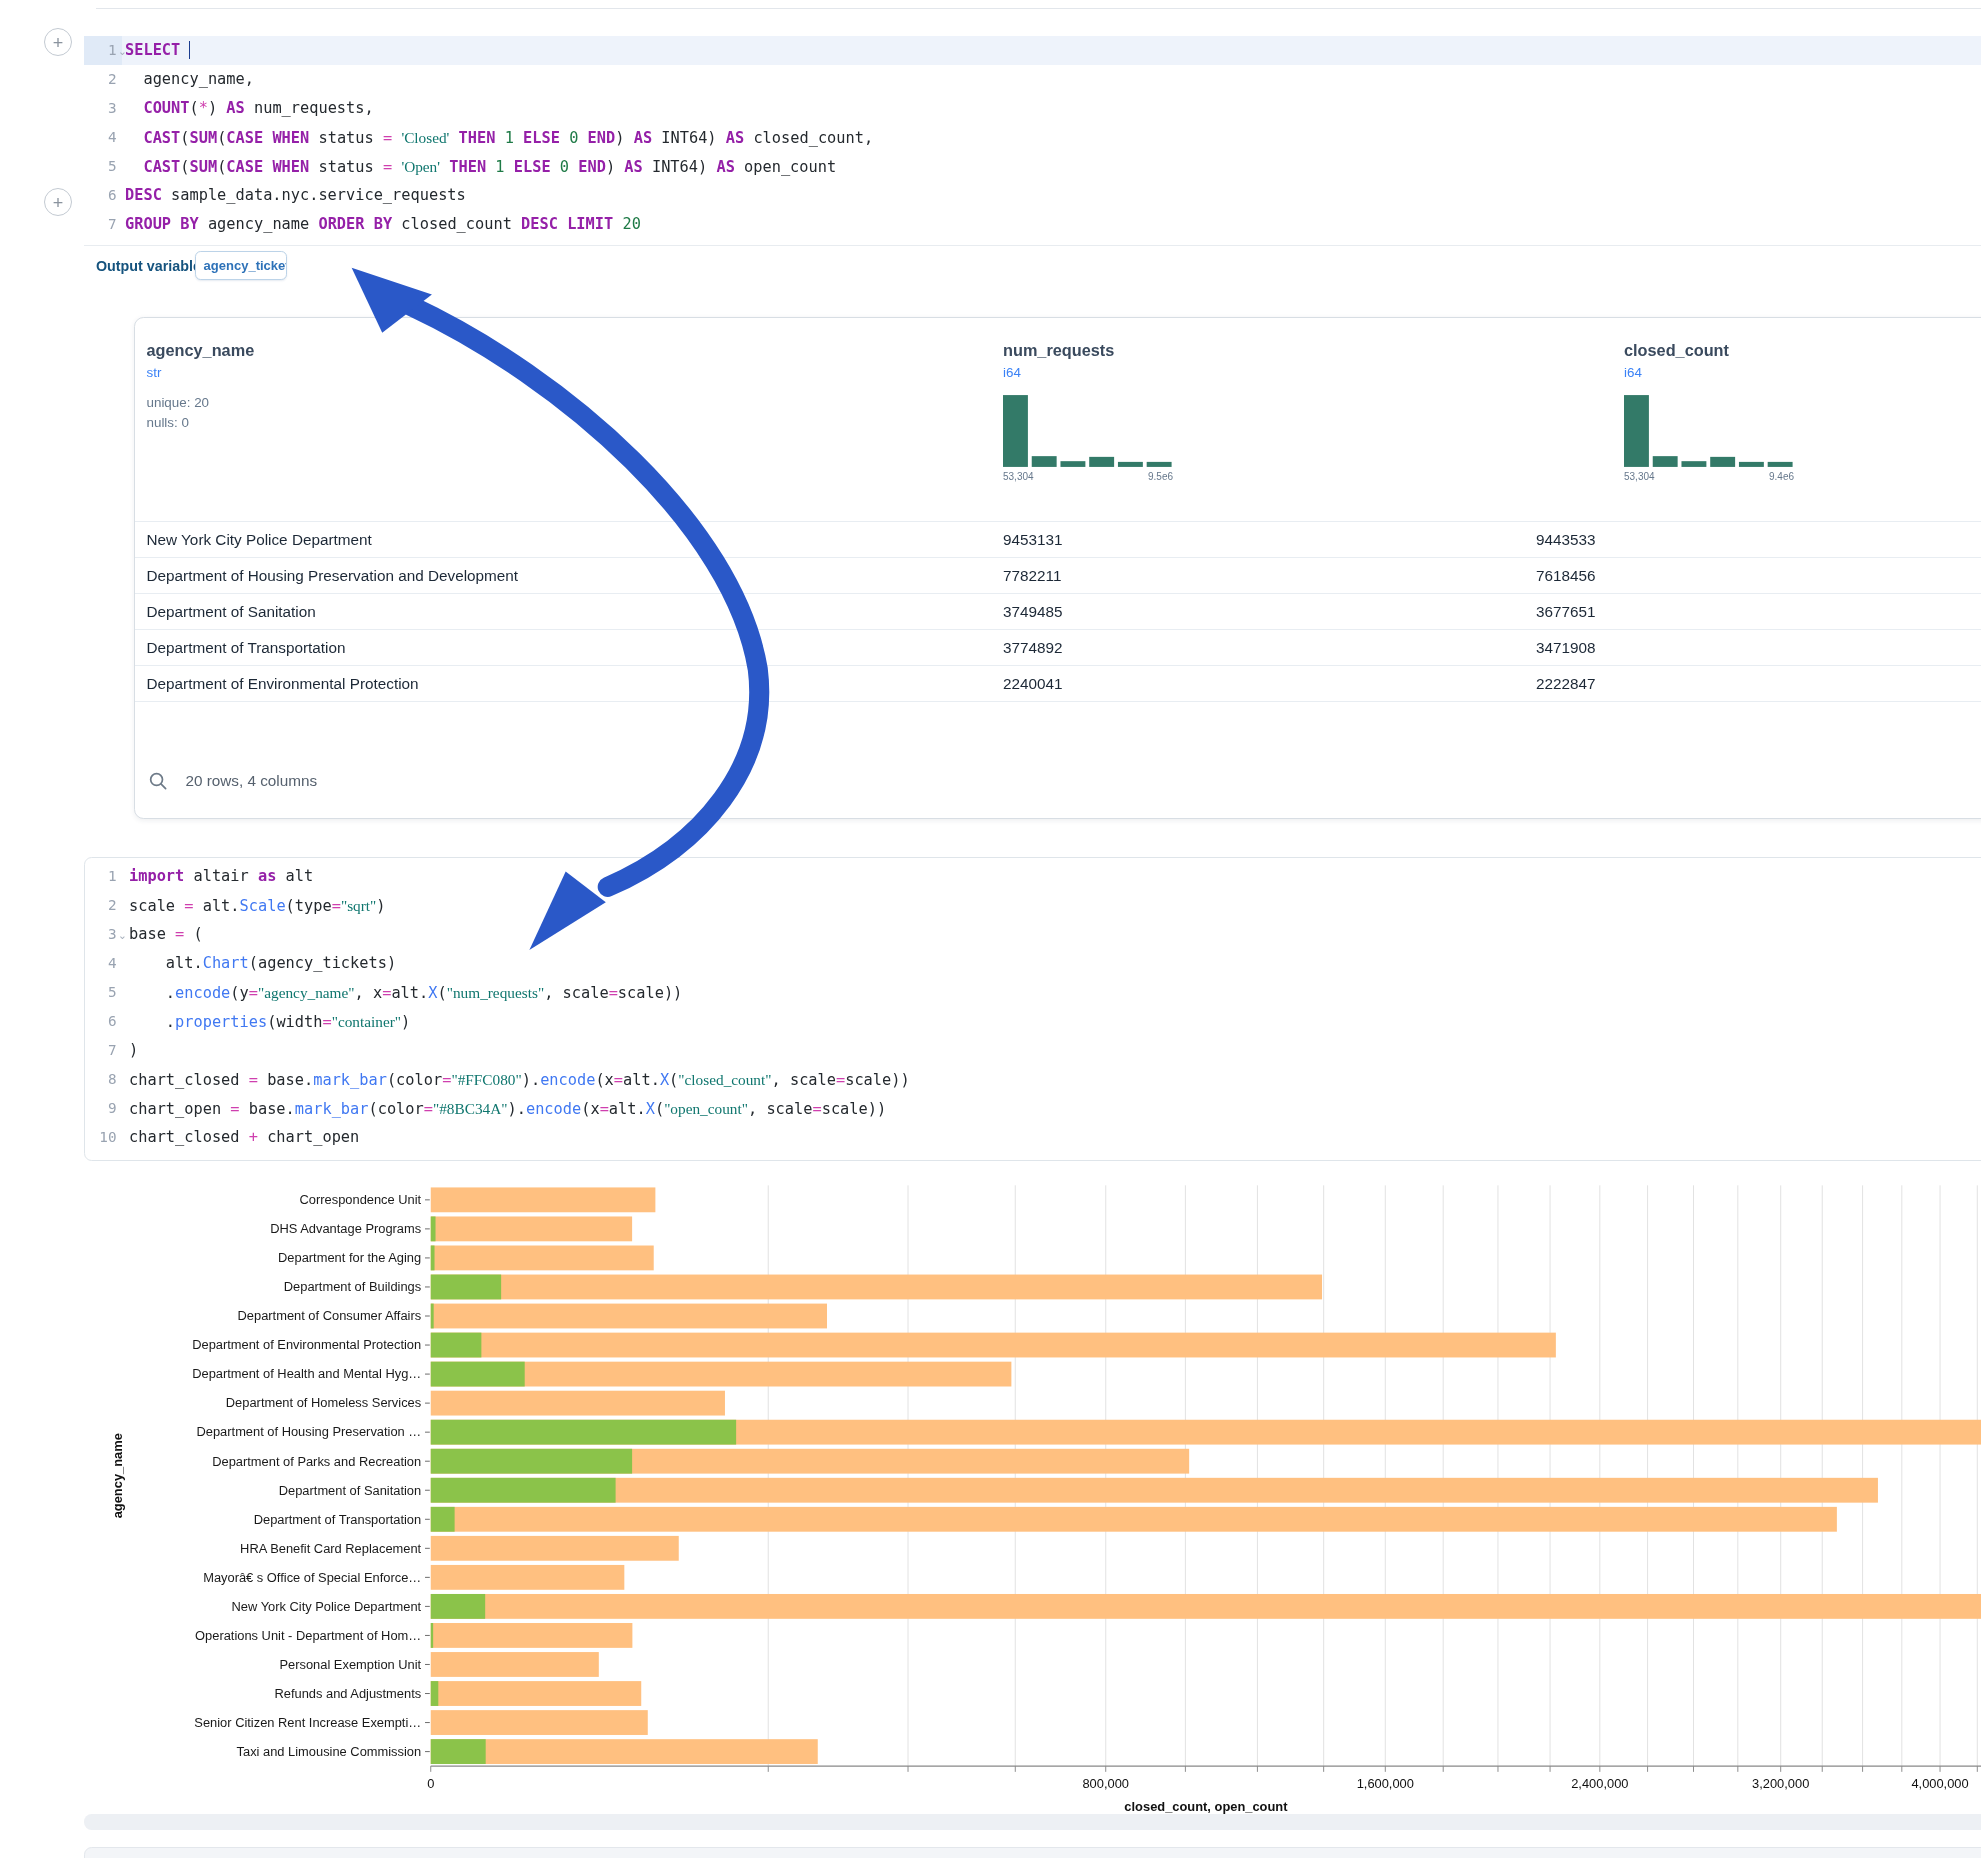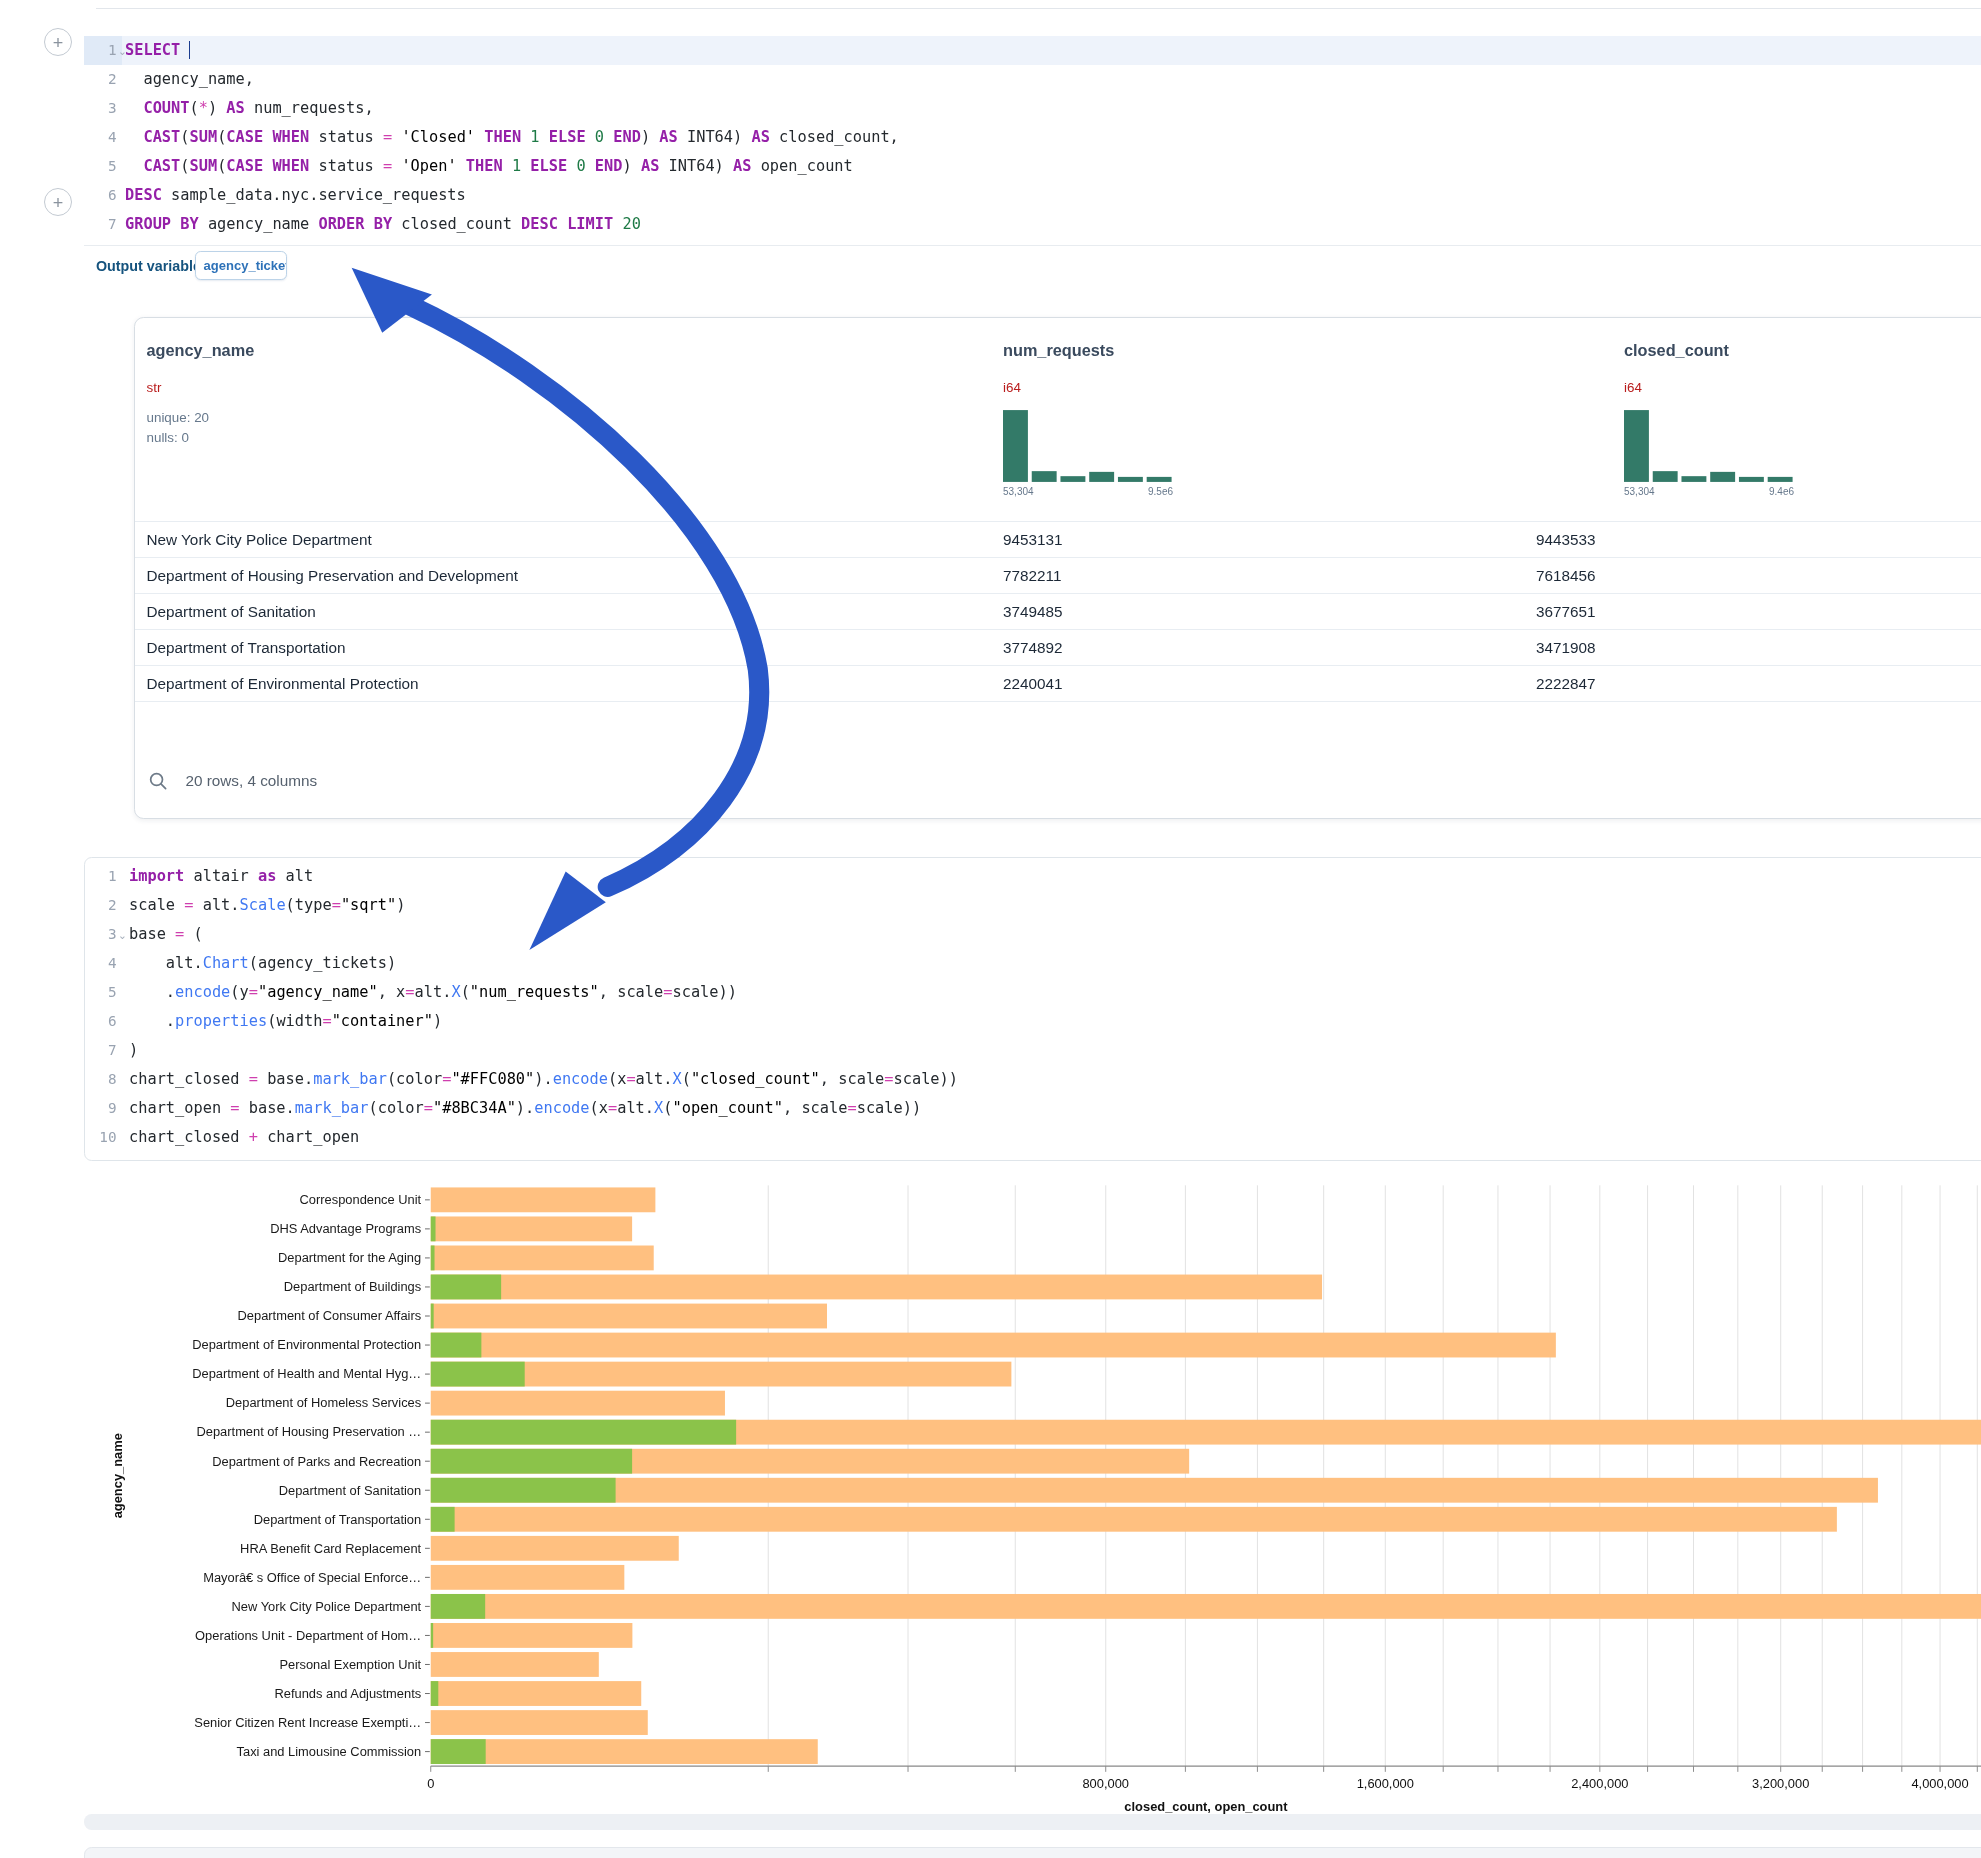--- a/index.html
+++ b/index.html
@@ -21,41 +21,41 @@
     font-family:"DejaVu Sans Mono",monospace;
   }
   .code-line .fold{position:absolute;left:34px;top:1px;color:#a7b0bc;font-size:10.5px;}
   .code-line .src{position:absolute;font-family:"DejaVu Sans Mono",monospace;text-align:center;}
   .sql-line .src{left:41px;}
   .py-line  .src{left:45px;}
   .code-line.active{background:#eef3fb;}
   .code-line.active .gutbg{position:absolute;left:0;top:0;bottom:0;width:38px;background:#e0eaf7;}
   .tok-k{color:#9520a8;font-weight:bold;}
   .tok-o{color:#cf3fae;}
-  .tok-s{color:#000000;}
+  .tok-s{color:#0f766e;font-family:Liberation Serif, serif;}
   .tok-n{color:#1e7a46;}
   .tok-f{color:#4078f2;}
   .tok-p{color:#24292e;}
   .caret{display:inline-block;width:1.4px;height:18px;background:#1a3c8f;vertical-align:-3.8px;margin-left:8.6px;}
   .divider{position:absolute;left:84px;right:0;border-top:1px solid #e8ecf0;}
   
   .outvar-label{position:absolute;left:96px;top:258px;font-size:14.3px;font-weight:bold;color:#15537e;}
   .outvar-pill{
     position:absolute;left:195px;top:251px;width:82px;height:27px;border:1px solid #bcd3e8;border-radius:5.7px;
     background:#fff;box-shadow:0 1px 1.9px rgba(40,80,140,.12);overflow:hidden;cursor:pointer;
     font-size:13px;font-weight:bold;color:#2e72b8;line-height:27px;padding-left:7.6px;white-space:nowrap;
   }
   
   .table-card{
     position:absolute;left:134px;top:317px;right:-11.5px;height:500px;background:#fff;
     border:1px solid #d8dee4;border-radius:9.6px;box-shadow:0 1.9px 4.8px rgba(30,45,70,.07);
   }
   .col-head{position:absolute;top:23px;}
   .col-head .cname{font-size:16.3px;font-weight:bold;color:#3a4a5e;}
-  .col-head .ctype{font-size:13.4px;color:#b91c1c;margin-top:20px;}
+  .col-head .ctype{font-size:13.4px;color:#3b82f6;margin-top:5px;}
   .col-head .cstat{font-size:13.4px;color:#66788c;line-height:20px;}
   .hist-wrap{margin-top:15.3px;}
   .hist-labels{font-size:10px;color:#66788c;position:relative;height:17px;width:210px;}
   .hist-labels .maxl{position:absolute;left:145px;top:0;}
   .t-rows{position:absolute;left:0;right:0;top:203px;}
   .t-row{position:relative;height:35px;line-height:35px;border-top:1px solid #e8edf2;font-size:15.3px;color:#1c2836;}
   .t-row:last-child{border-bottom:1px solid #e8edf2;}
   .t-row .c0{position:absolute;left:11.5px;}
   .t-row .c1{position:absolute;left:868px;}
   .t-row .c2{position:absolute;left:1401px;}

